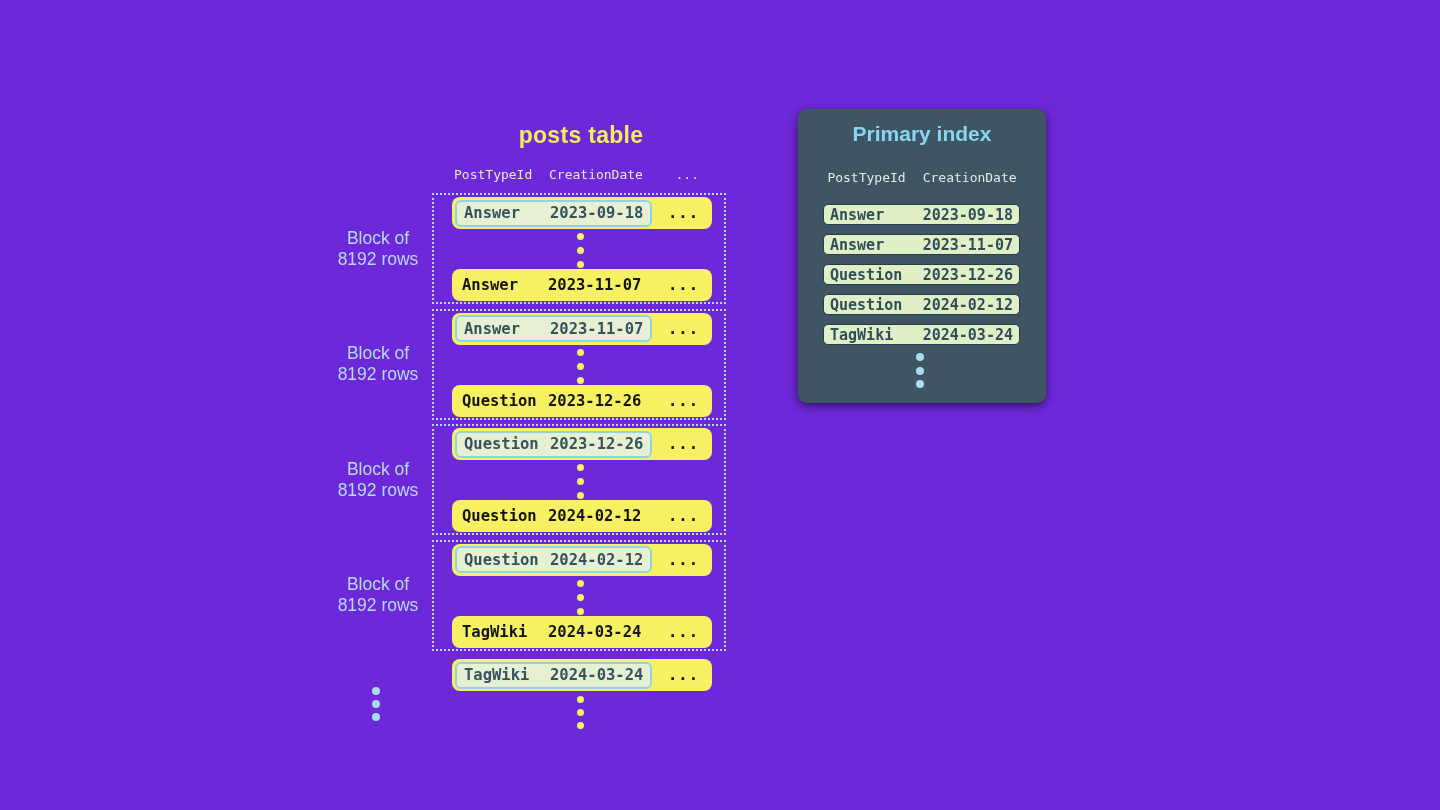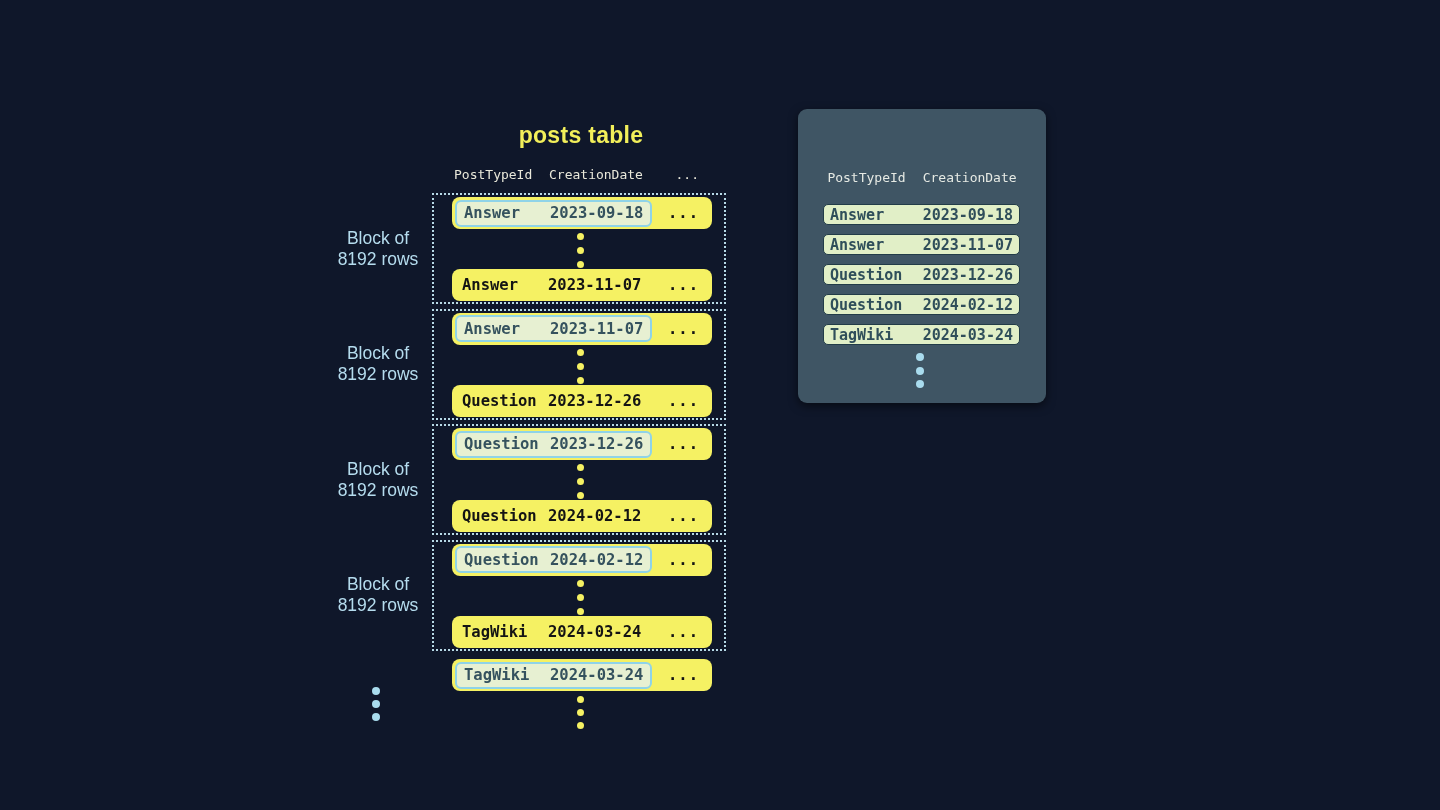--- a/index.html
+++ b/index.html
@@ -1,18 +1,18 @@
 <!DOCTYPE html>
 <html><head>
 <meta charset="utf-8">
 <style>
   * { margin:0; padding:0; box-sizing:border-box; }
   html,body { background:#000; }
   .canvas {
-    position:relative; width:1440px; height:810px; background:#0f172a;
+    position:relative; width:1440px; height:810px; background:#6d28d9;
     overflow:hidden; font-family:"Liberation Sans", sans-serif;
   }
   
   .pt-title {
     position:absolute; left:432px; top:122px; width:298px;
     text-align:center; font-size:23px; font-weight:600;
     color:#f2ef5a; letter-spacing:.3px;
   }
   .pt-header {
     position:absolute; left:452px; top:167px; width:260px;
@@ -201,20 +201,21 @@
     <span class="free-dot" style="left:577px; top:696px"></span>
     <span class="free-dot" style="left:577px; top:709px"></span>
     <span class="free-dot" style="left:577px; top:722px"></span>
 
     <span class="blue-dot" style="left:372px; top:687px"></span>
     <span class="blue-dot" style="left:372px; top:700px"></span>
     <span class="blue-dot" style="left:372px; top:713px"></span>
   </section>
 
   <aside class="panel">
+    <h2 class="panel-title">Primary index</h2>
     <div class="panel-header">
       <span>PostTypeId</span>
       <span>CreationDate</span>
     </div>
 
     <div class="idx-row" style="top:95px">
       <span>Answer</span>
       <span>2023-09-18</span>
     </div>
     <div class="idx-row" style="top:125px">

